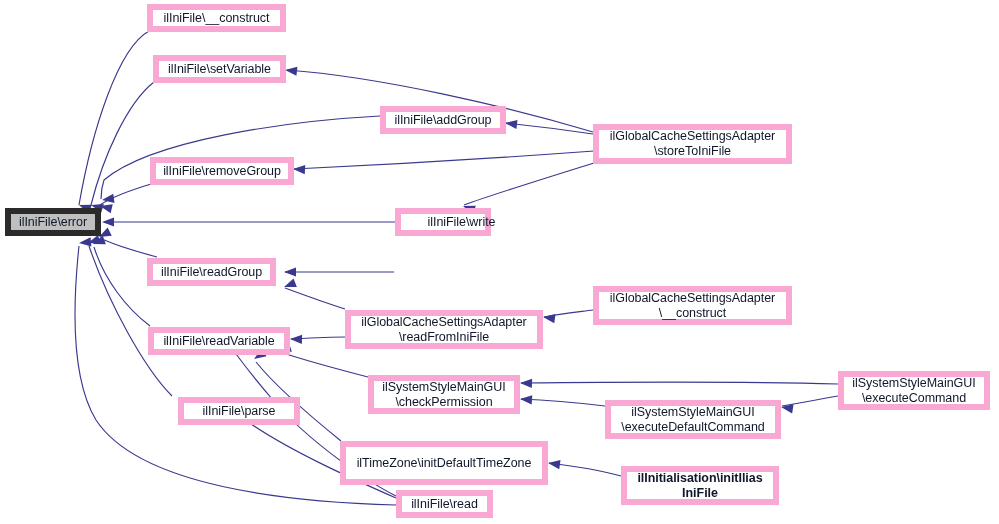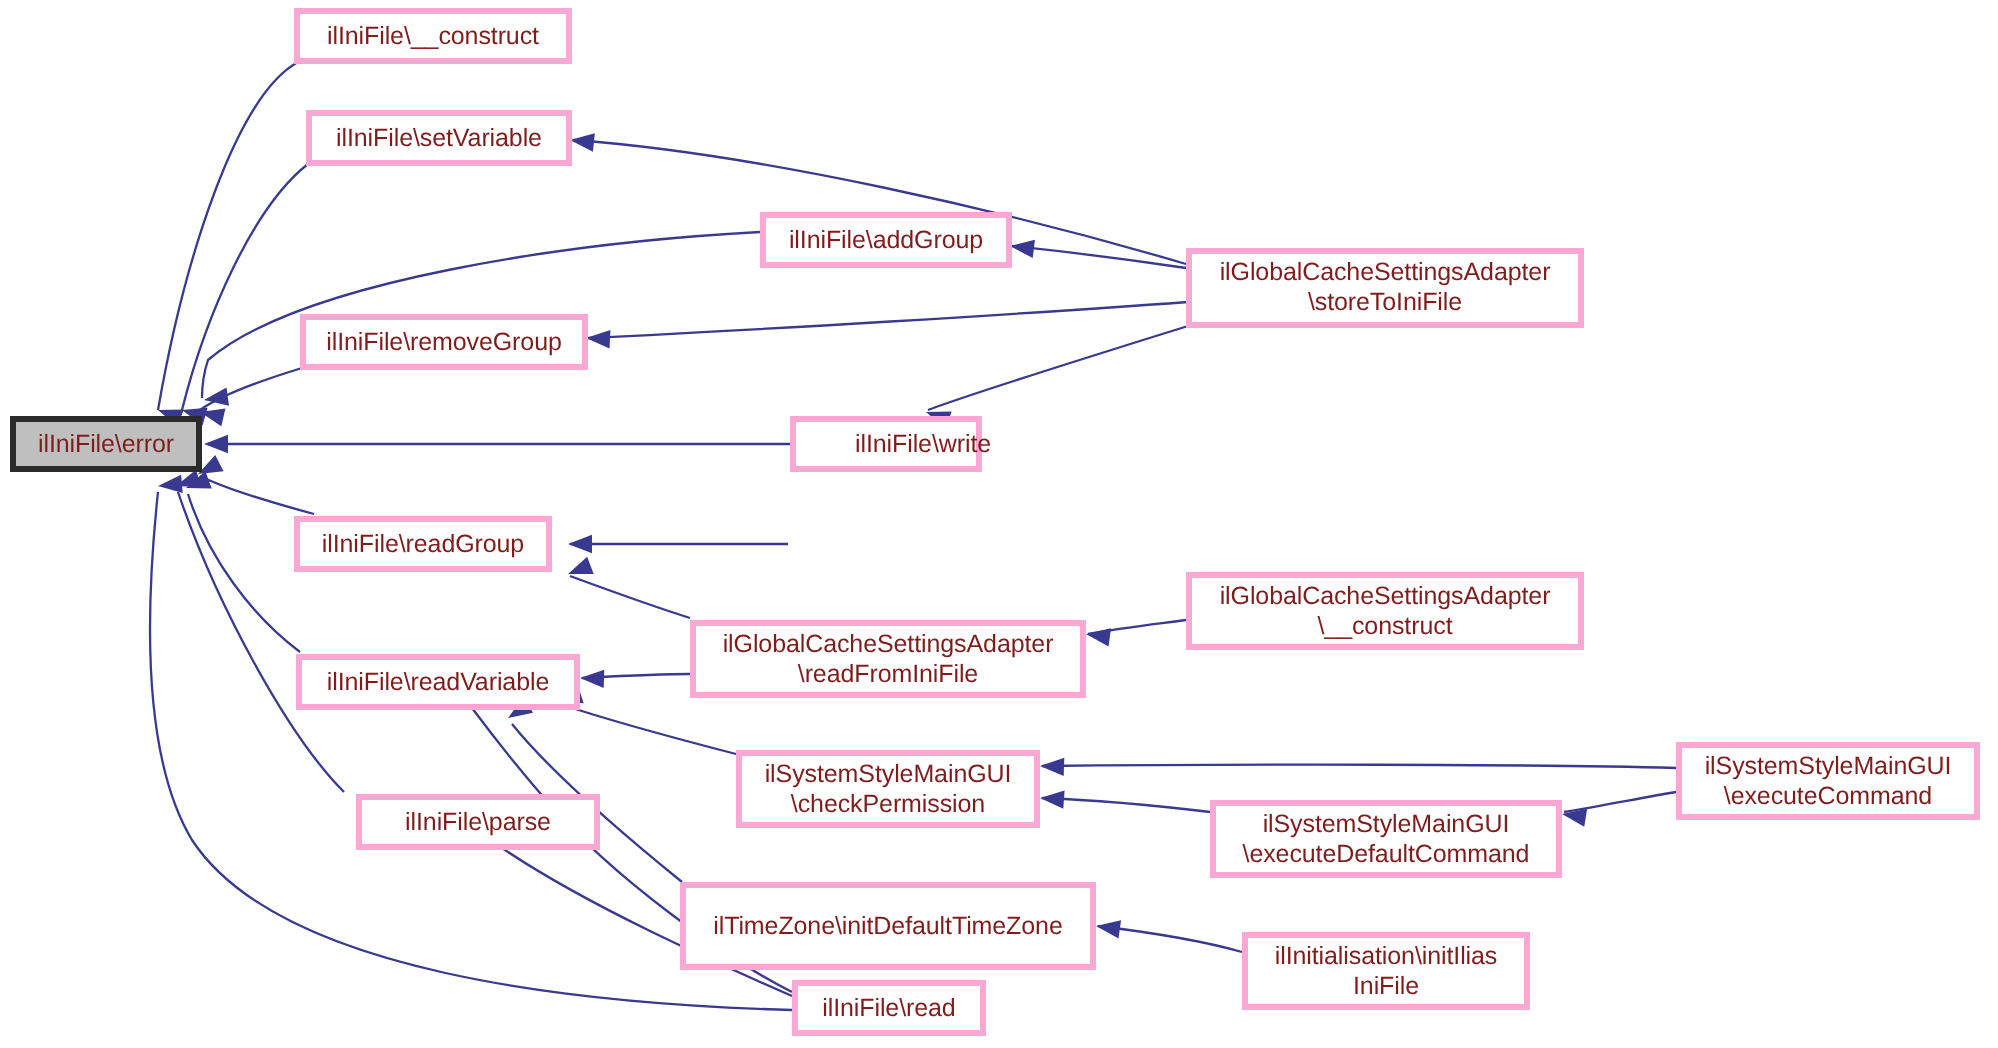--- a/index.html
+++ b/index.html
@@ -20,23 +20,23 @@
     position: absolute;
     left: 0;
     top: 0;
     width: 999px;
     height: 524px;
     pointer-events: none;
   }
   .node {
     position: absolute;
     box-sizing: border-box;
-    border: 3px solid #f9a8d4;
+    border: 6px solid #f9a8d4;
     background: #ffffff;
-    color: #7f1d1d;
+    color: #0f172a;
     display: flex;
     align-items: center;
     justify-content: center;
     text-align: center;
     font-size: 12.5px;
     line-height: 15px;
     white-space: pre-line;
     letter-spacing: -0.05px;
     z-index: 2;
   }
@@ -171,15 +171,15 @@
 \__construct</span></div>
     <div class="node" style="left: 345px; top: 310px; width: 198px; height: 39px;"><span class="node-label">ilGlobalCacheSettingsAdapter
 \readFromIniFile</span></div>
     <div class="node" style="left: 368px; top: 375px; width: 152px; height: 39px;"><span class="node-label">ilSystemStyleMainGUI
 \checkPermission</span></div>
     <div class="node" style="left: 605px; top: 400px; width: 176px; height: 39px;"><span class="node-label">ilSystemStyleMainGUI
 \executeDefaultCommand</span></div>
     <div class="node" style="left: 838px; top: 371px; width: 152px; height: 39px;"><span class="node-label">ilSystemStyleMainGUI
 \executeCommand</span></div>
     <div class="node" style="left: 340px; top: 441px; width: 208px; height: 44px;"><span class="node-label">ilTimeZone\initDefaultTimeZone</span></div>
-    <div class="node" style="left: 621px; top: 466px; width: 144px; height: 39px;"><span class="node-label">ilInitialisation\initIlias
+    <div class="node" style="left: 621px; top: 466px; width: 158px; height: 39px; font-weight: bold;"><span class="node-label">ilInitialisation\initIlias
 IniFile</span></div>
   </div>
 
 </body></html>

